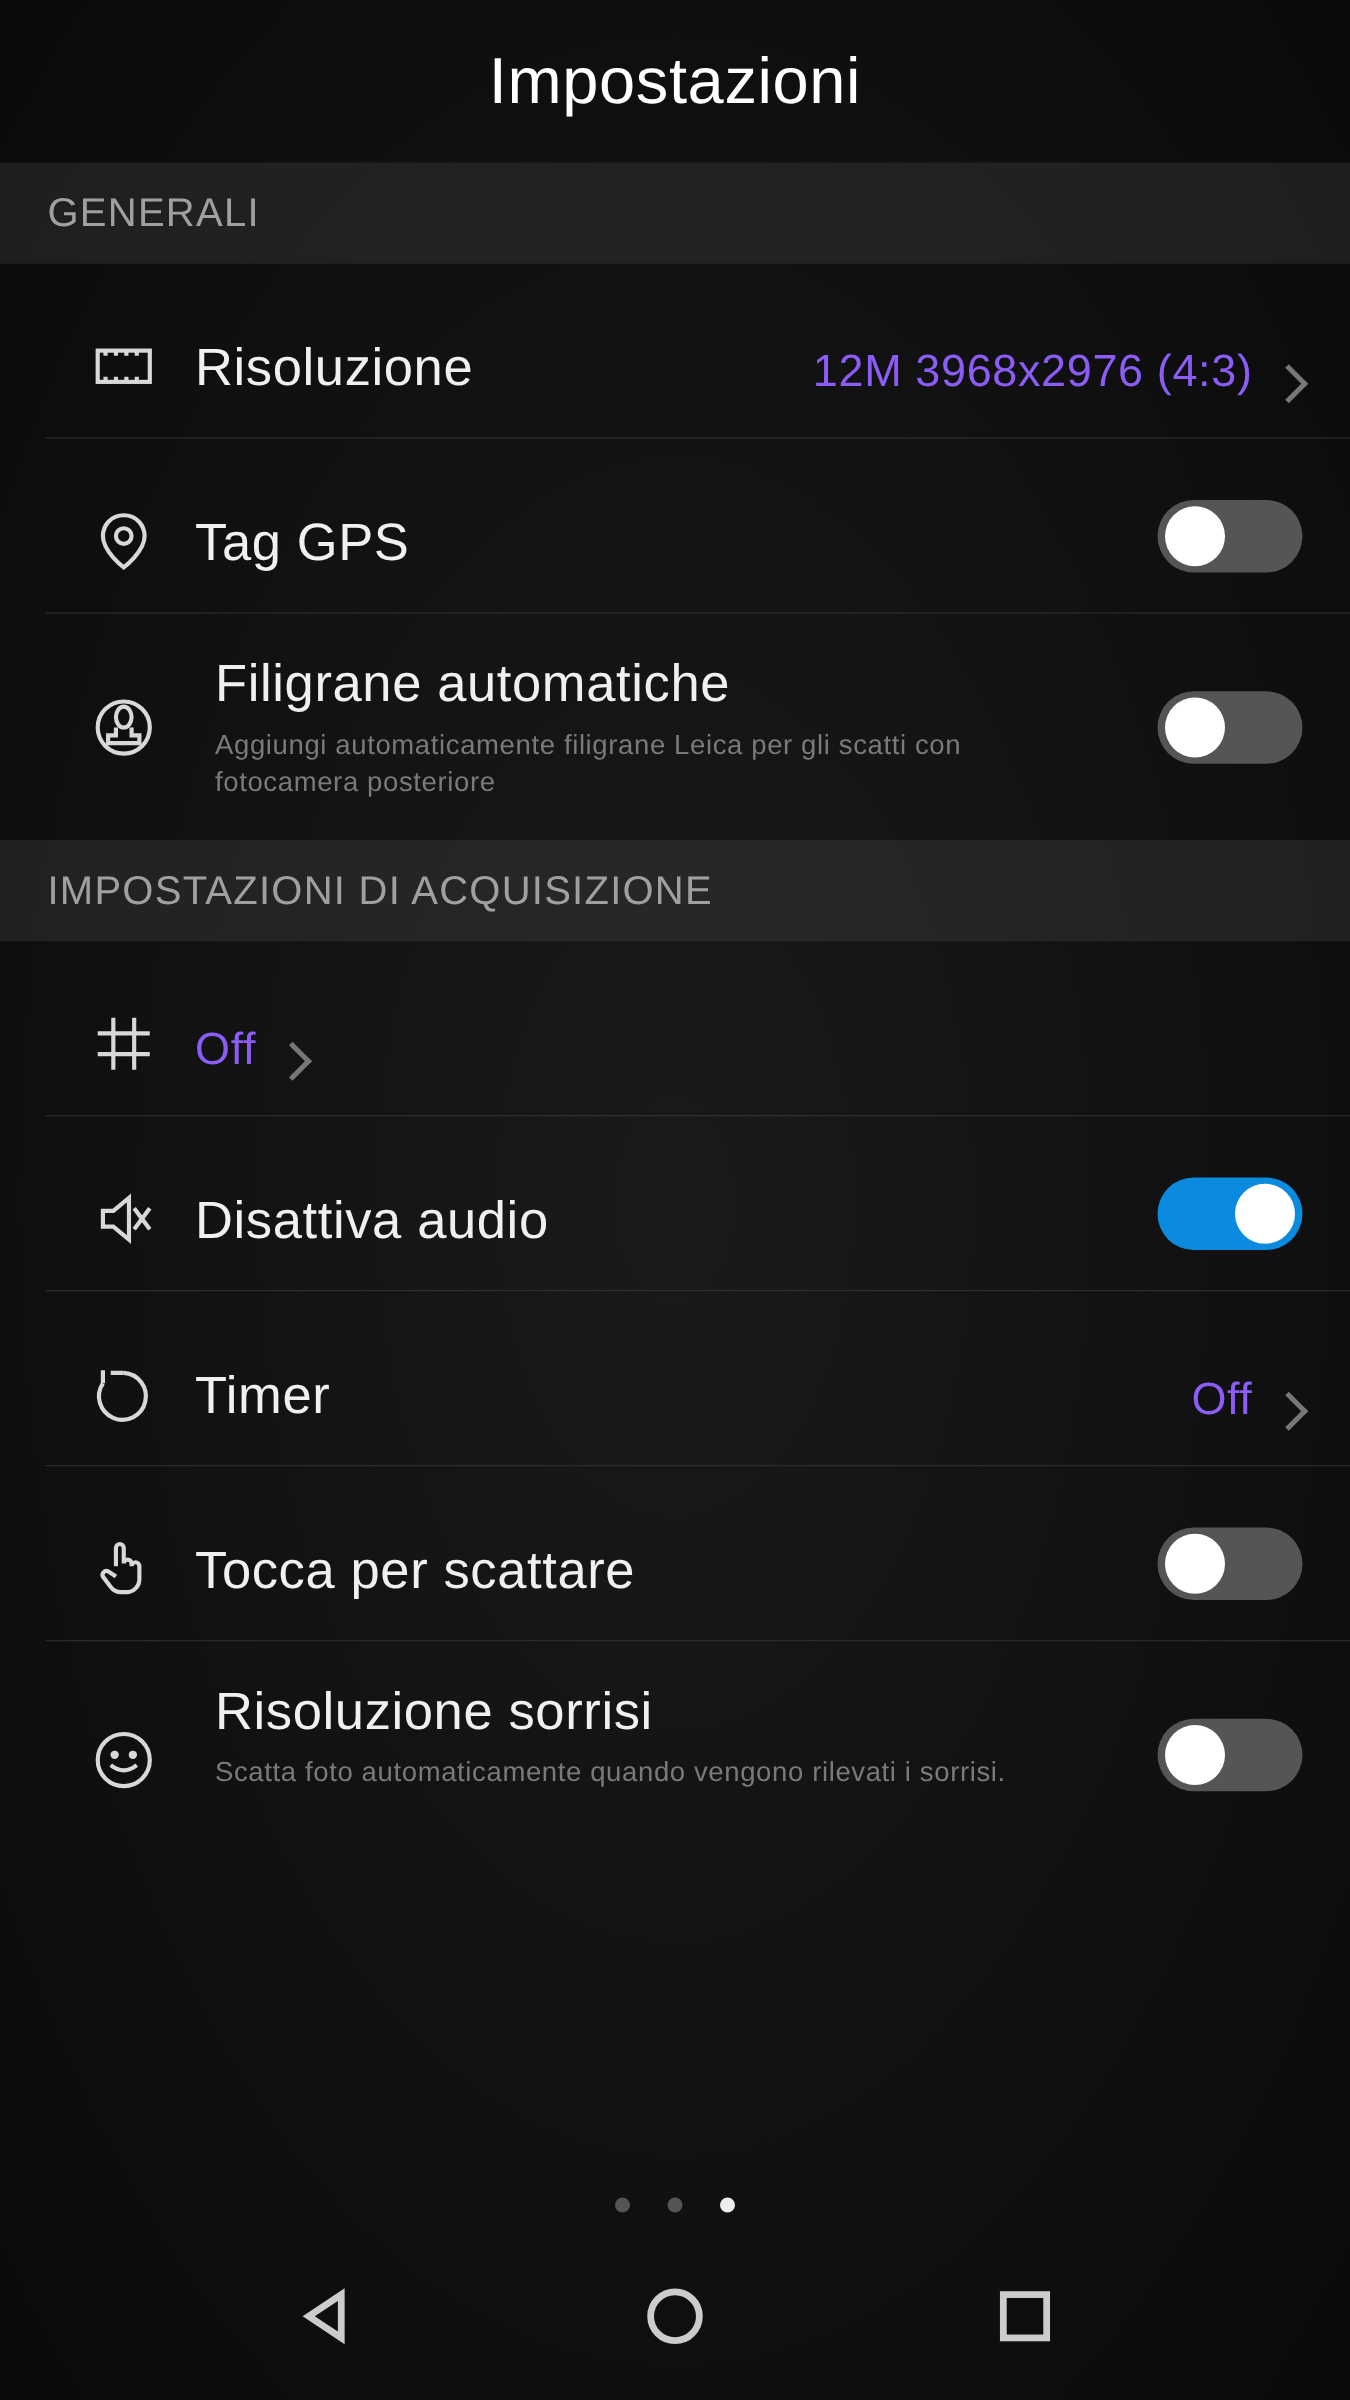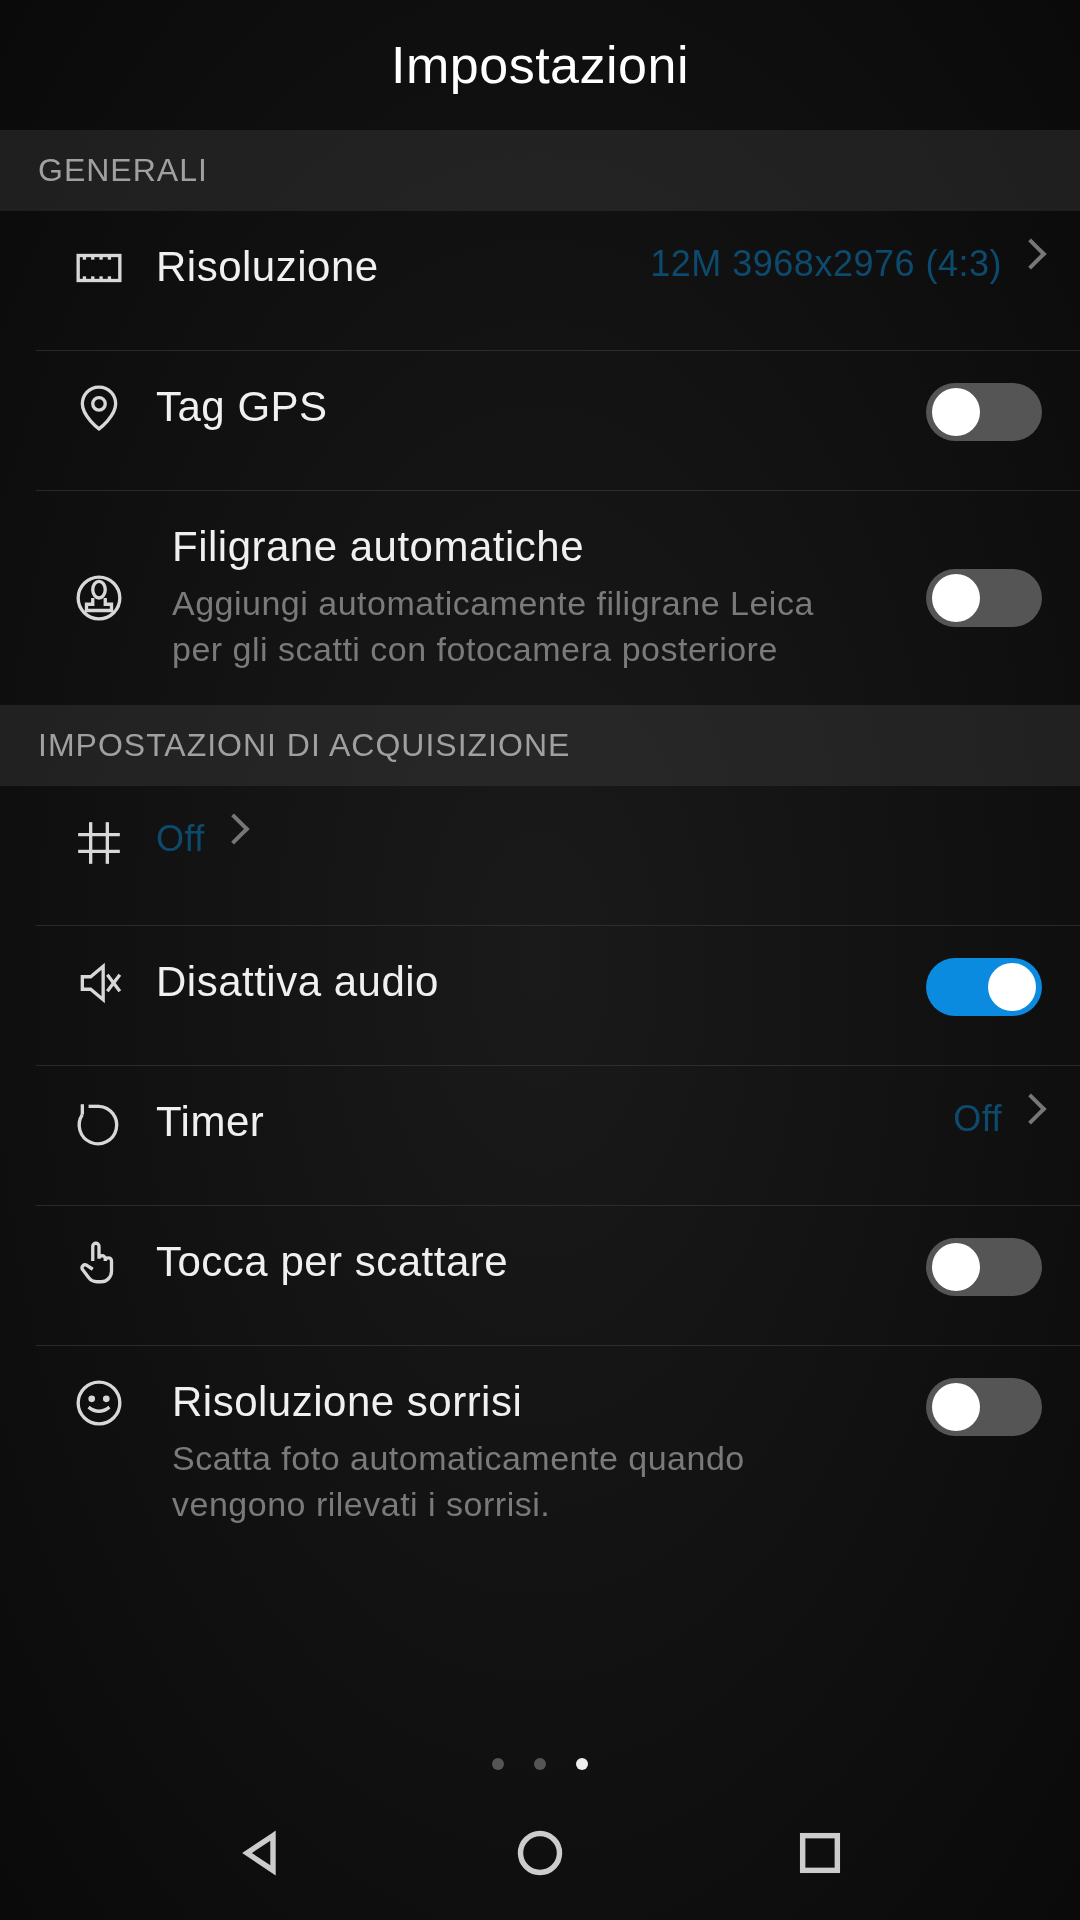--- a/index.html
+++ b/index.html
@@ -30,21 +30,21 @@
   }
   .section-header {
     background: rgba(70,70,70,0.35);
     padding: 22px 38px;
     font-size: 32px;
     color: #a0a0a0;
     letter-spacing: 1px;
   }
   .item {
     display: flex;
-    align-items: flex-start;
+    align-items: flex-end;
     padding: 32px 38px 32px 38px;
     border-bottom: 1px solid rgba(80,80,80,0.4);
     min-height: 140px;
   }
   .item:last-child { border-bottom: none; gap: 16px; }
   .item-icon {
     width: 82px;
     flex-shrink: 0;
     display: flex;
     align-items: center;
@@ -59,29 +59,29 @@
     flex: 1;
     display: flex;
     flex-direction: column;
     justify-content: center;
   }
   .item-title {
     font-size: 42px;
     color: #f0f0f0;
   }
   .item-subtitle {
-    font-size: 34px;
+    font-size: 22px;
     color: #7a7a7a;
     margin-top: 10px;
     line-height: 1.35;
     max-width: 680px;
   }
   .item-value {
     font-size: 36px;
-    color: #0c4a6e;
+    color: #8b5cf6;
     margin-right: 18px;
     white-space: nowrap;
   }
   .chevron {
     width: 22px;
     height: 22px;
     border-top: 4px solid #777;
     border-right: 4px solid #777;
     transform: rotate(45deg);
     flex-shrink: 0;

